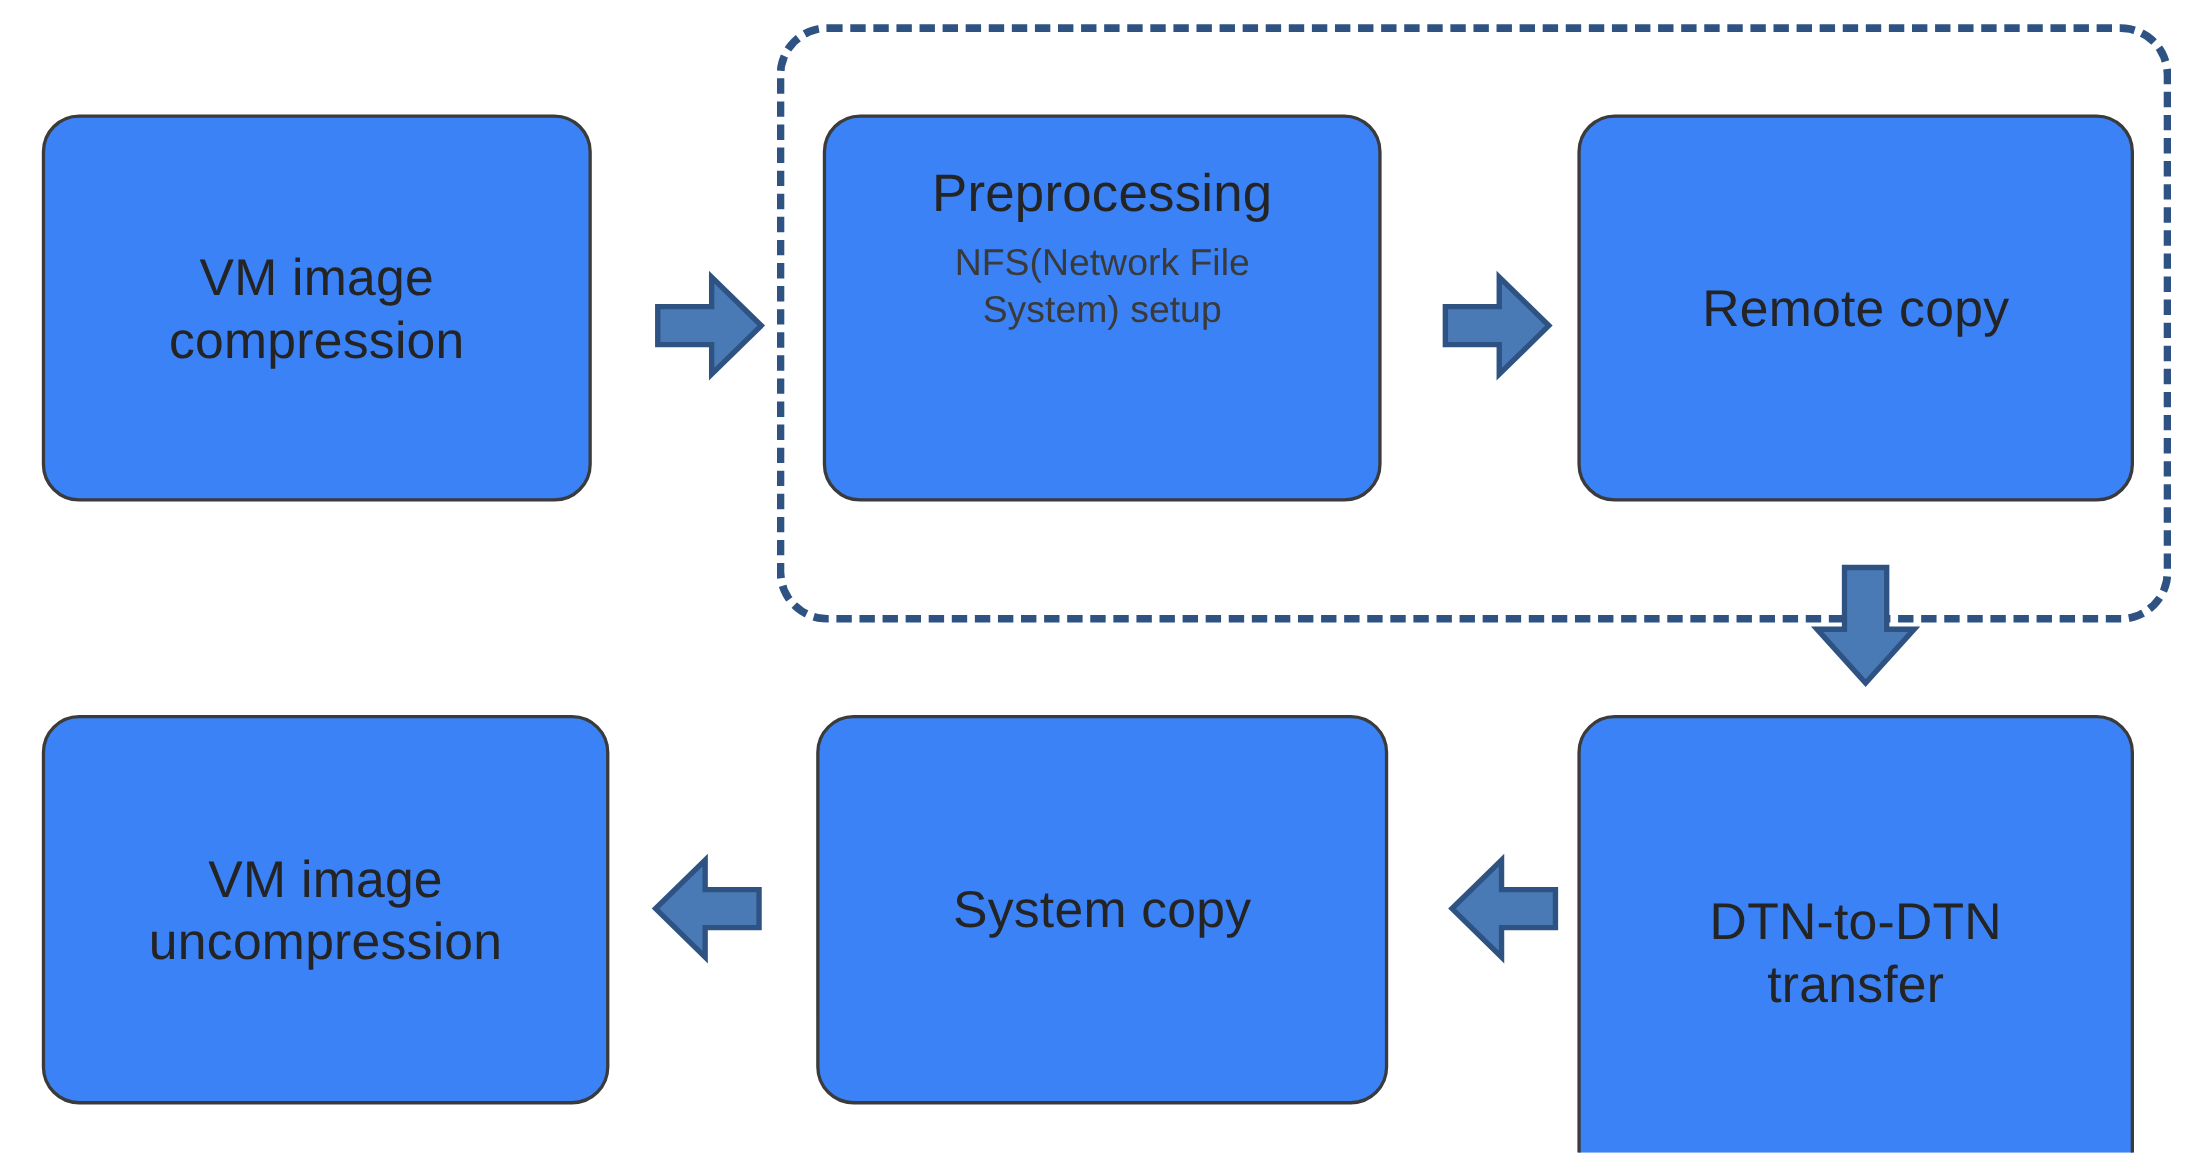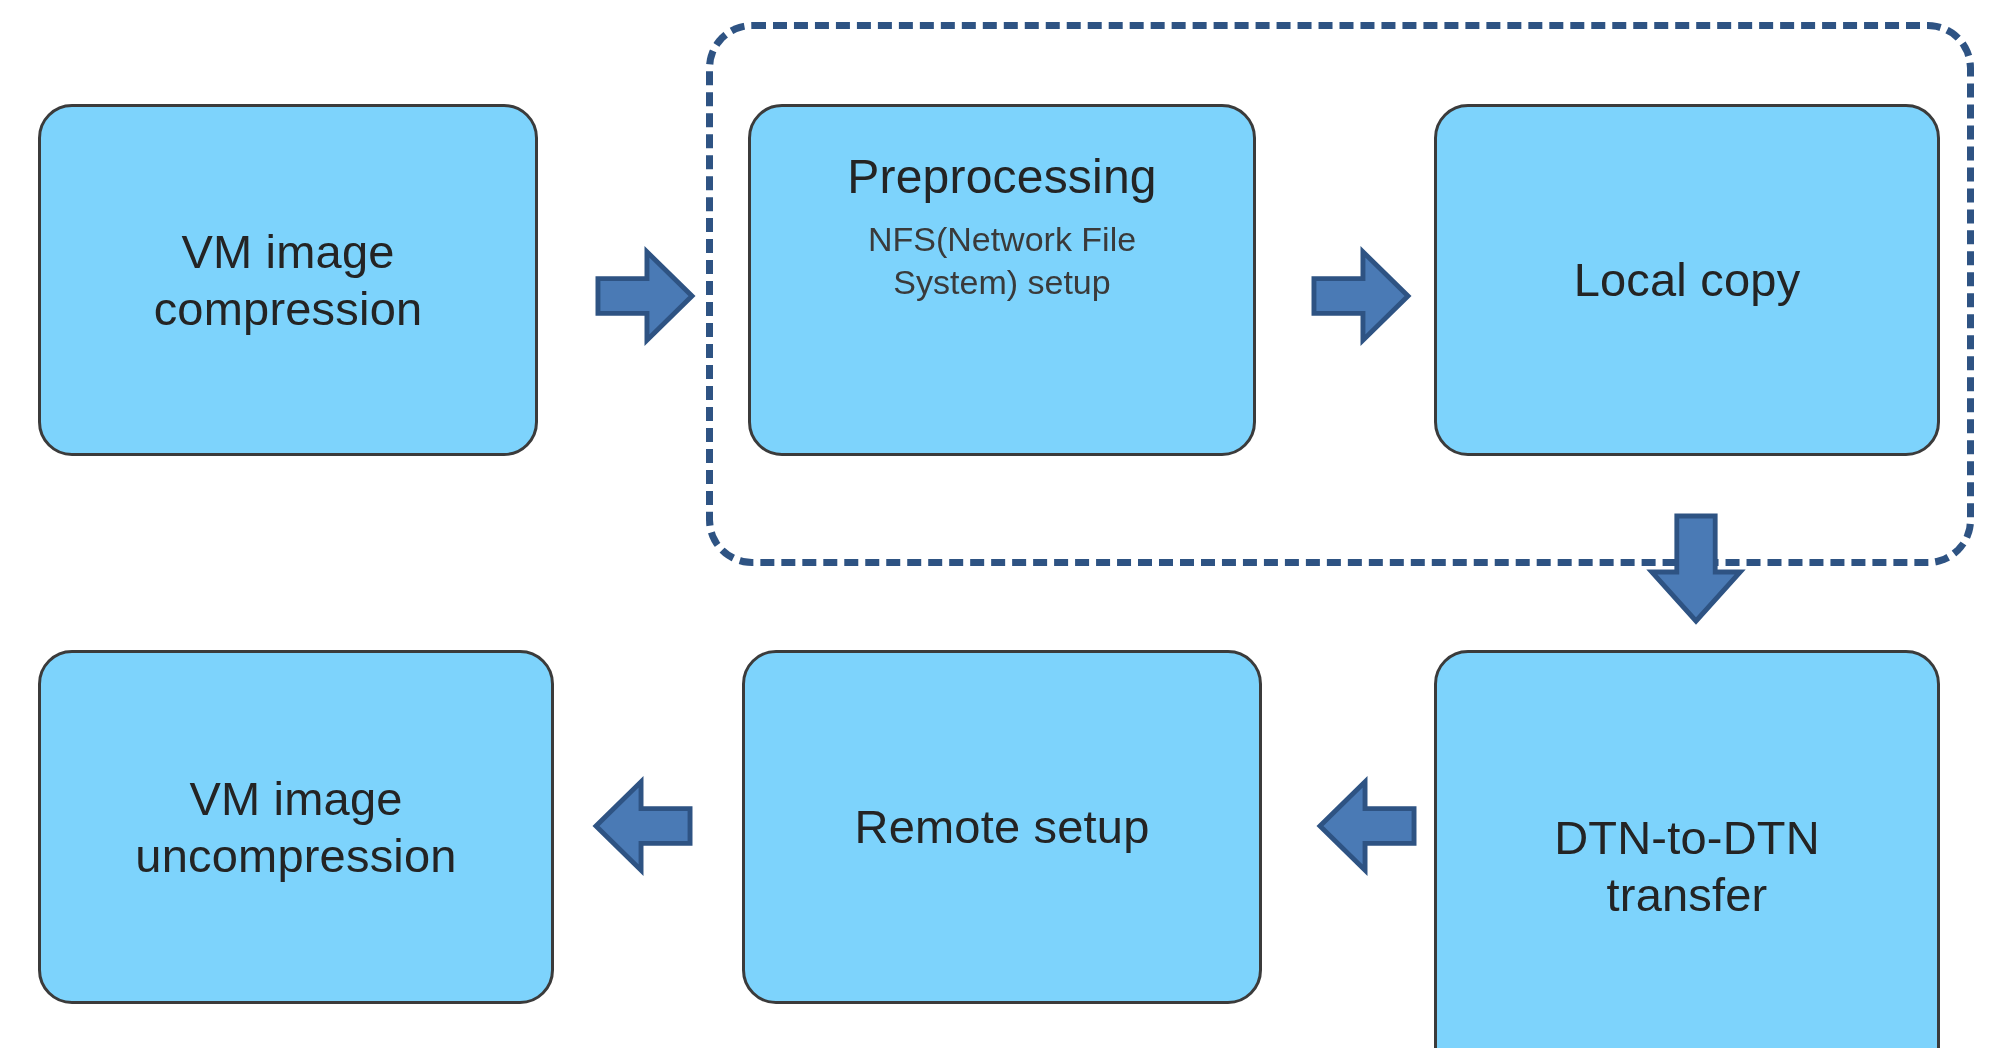--- a/index.html
+++ b/index.html
@@ -24,21 +24,21 @@
     position: absolute;
     box-sizing: border-box;
     border: 7px dashed #2e5383;
     border-radius: 46px;
   }
 
   
   .box {
     position: absolute;
     box-sizing: border-box;
-    background: #7dd3fc;
+    background: #3b82f6;
     border: 3px solid #3b3b3b;
     border-radius: 34px;
     display: flex;
     flex-direction: column;
     align-items: center;
     justify-content: center;
     text-align: center;
     color: #242424;
   }
   .box-label {
@@ -99,42 +99,42 @@
 System) setup</div>
   </div>
 
   <div class="arrow" style="left:1312px; top:248px; width:98px; height:96px;">
     <svg viewBox="0 0 100 100" preserveAspectRatio="none">
       <polygon points="2,32 52,32 52,4 98,50 52,96 52,68 2,68" fill="#4a7ab5" stroke="#2e5383" stroke-width="5" stroke-linejoin="miter"></polygon>
     </svg>
   </div>
 
   <div class="box" style="left:1434px; top:104px; width:506px; height:352px;">
-    <div class="box-label">Local copy</div>
+    <div class="box-label">Remote copy</div>
   </div>
 
   <div class="arrow" style="left:1648px; top:514px; width:96px; height:110px;">
     <svg viewBox="0 0 100 110" preserveAspectRatio="none">
       <polygon points="30,2 70,2 70,58 96,58 50,107 4,58 30,58" fill="#4a7ab5" stroke="#2e5383" stroke-width="5" stroke-linejoin="miter"></polygon>
     </svg>
   </div>
 
   <div class="box" style="left:38px; top:650px; width:516px; height:354px;">
     <div class="box-label">VM image
 uncompression</div>
   </div>
 
   <div class="arrow" style="left:594px; top:778px; width:98px; height:96px;">
     <svg viewBox="0 0 100 100" preserveAspectRatio="none">
       <polygon points="98,32 48,32 48,4 2,50 48,96 48,68 98,68" fill="#4a7ab5" stroke="#2e5383" stroke-width="5" stroke-linejoin="miter"></polygon>
     </svg>
   </div>
 
   <div class="box" style="left:742px; top:650px; width:520px; height:354px;">
-    <div class="box-label">Remote setup</div>
+    <div class="box-label">System copy</div>
   </div>
 
   <div class="arrow" style="left:1318px; top:778px; width:98px; height:96px;">
     <svg viewBox="0 0 100 100" preserveAspectRatio="none">
       <polygon points="98,32 48,32 48,4 2,50 48,96 48,68 98,68" fill="#4a7ab5" stroke="#2e5383" stroke-width="5" stroke-linejoin="miter"></polygon>
     </svg>
   </div>
 
   <div class="box" style="left:1434px; top:650px; width:506px; height:432px;">
     <div class="box-label">DTN-to-DTN

